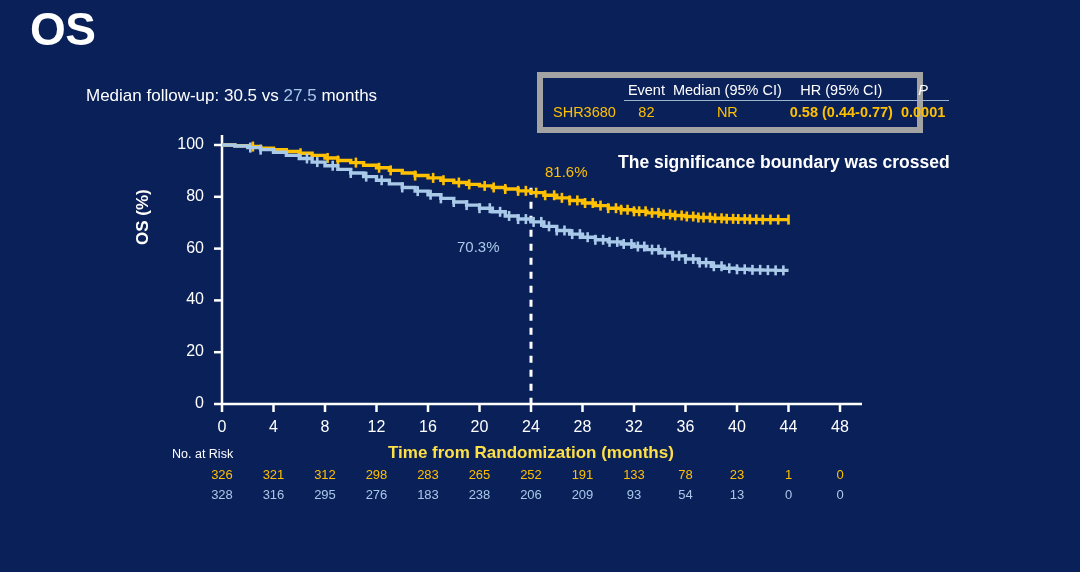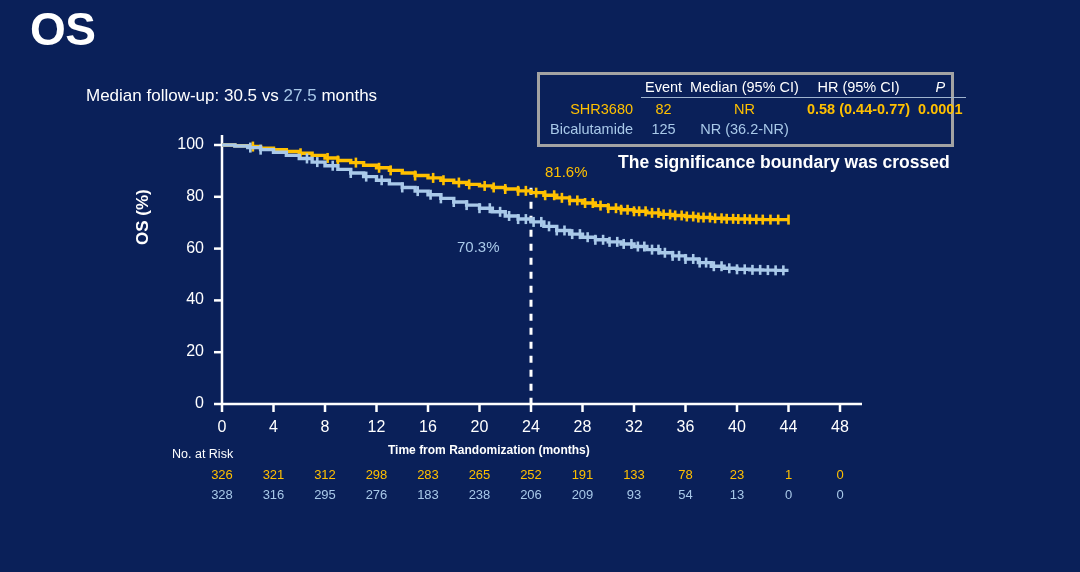--- a/index.html
+++ b/index.html
@@ -23,22 +23,22 @@
   
   .followup{
     position:absolute;left:86px;top:86px;
     font-size:17px;color:#ffffff;white-space:nowrap;
   }
   .followup .gold{color:#ffffff;}
   .followup .blue{color:#a9c9e9;}
 
   
   .stats{
-    position:absolute;left:537px;top:72px;width:417px;
-    border:3px solid #a3a3a3;
+    position:absolute;left:537px;top:72px;width:386px;
+    border:6px solid #a3a3a3;
     box-sizing:border-box;
     padding:4px 16px 6px 6px;
   }
   .stats table{border-collapse:collapse;width:100%;font-size:14.5px;}
   .stats td,.stats th{padding:0 4px;white-space:nowrap;}
   .stats thead th{
     font-weight:normal;color:#ffffff;
     border-bottom:1px solid #9fb4cf;
     padding-bottom:2px;text-align:center;
   }
@@ -60,21 +60,21 @@
   .chart{position:absolute;left:0;top:0;width:1080px;height:572px;pointer-events:none;}
 
   .ylabel{
     position:absolute;left:133px;top:245px;
     font-size:17px;font-weight:bold;color:#ffffff;
     transform:rotate(-90deg);transform-origin:left top;
     white-space:nowrap;
   }
   .xlabel{
     position:absolute;left:388px;top:443px;
-    font-size:12px;font-weight:bold;color:#ffffff;white-space:nowrap;
+    font-size:17px;font-weight:bold;color:#fde047;white-space:nowrap;
   }
 
   .ytick{
     position:absolute;font-size:16px;color:#ffffff;
     text-align:right;width:40px;
   }
   .xtick{
     position:absolute;font-size:16px;color:#ffffff;
     text-align:center;width:40px;top:418px;
   }
@@ -132,27 +132,20 @@
           <th class="ital">P</th>
         </tr>
       </thead>
       <tbody>
         <tr class="row-gold">
           <td class="rowlabel">SHR3680</td>
           <td>82</td>
           <td>NR</td>
           <td class="hr">0.58 (0.44-0.77)</td>
           <td class="pval">0.0001</td>
-        </tr>
-        <tr class="row-blue">
-          <td class="rowlabel">Bicalutamide</td>
-          <td>125</td>
-          <td>NR (36.2-NR)</td>
-          <td></td>
-          <td></td>
         </tr>
       </tbody>
     </table>
   </div>
 
   <div class="signote">The significance boundary was crossed</div>
 
   <svg class="chart" viewBox="0 0 1080 572" width="1080" height="572">
       <line x1="222" y1="135" x2="222" y2="404" stroke="#ffffff" stroke-width="2.5"></line>
       <line x1="222" y1="404" x2="862" y2="404" stroke="#ffffff" stroke-width="2.5"></line>

